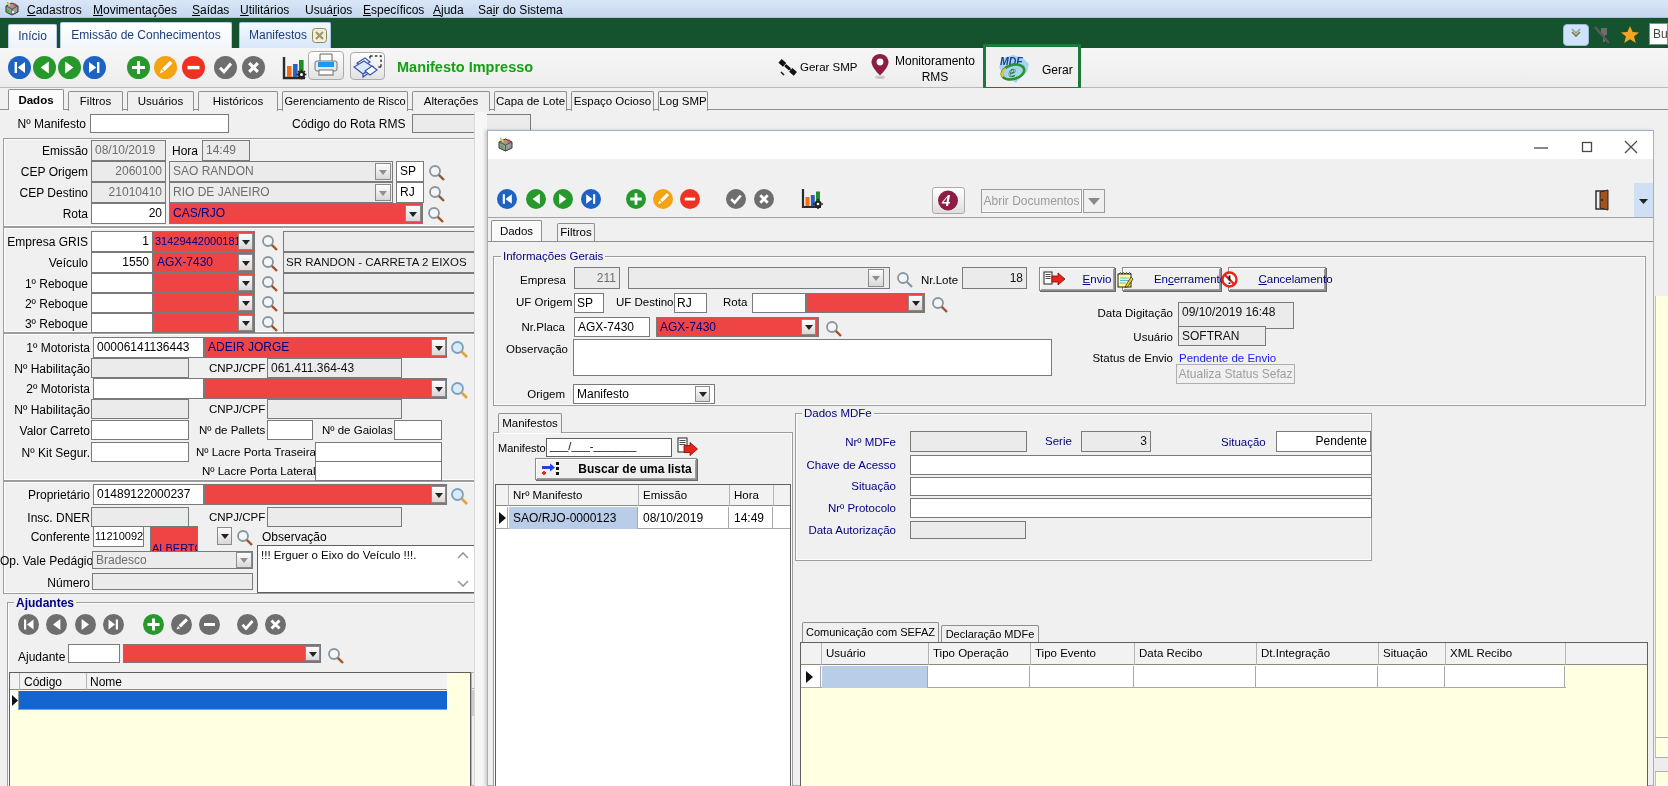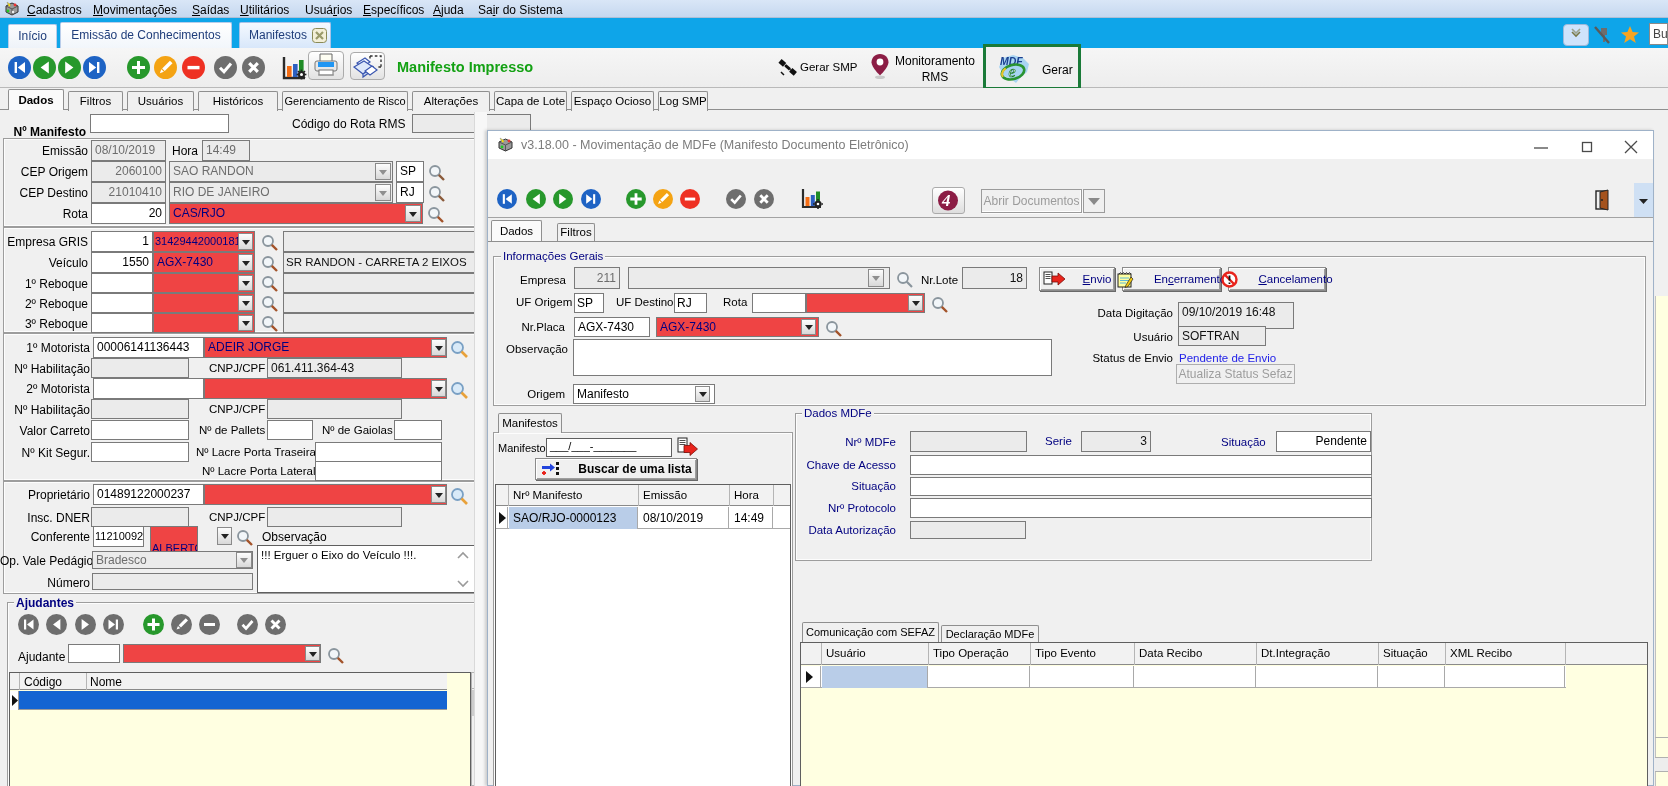--- a/index.html
+++ b/index.html
@@ -36,21 +36,21 @@
     </svg>
  <div class="lbl" style="left:27px;top:3px"><u>C</u>adastros</div>
  <div class="lbl" style="left:93px;top:3px"><u>M</u>ovimentações</div>
  <div class="lbl" style="left:192px;top:3px"><u>S</u>aídas</div>
  <div class="lbl" style="left:240px;top:3px"><u>U</u>tilitários</div>
  <div class="lbl" style="left:305px;top:3px">Usuá<u>r</u>ios</div>
  <div class="lbl" style="left:363px;top:3px"><u>E</u>specíficos</div>
  <div class="lbl" style="left:433px;top:3px"><u>A</u>juda</div>
  <div class="lbl" style="left:478px;top:3px">Sa<u>i</u>r do Sistema</div>
 </div>
-<div class="ab" id="tabstrip" style="left:0;top:18px;width:1668px;height:30px;background:#0ea5e9">
+<div class="ab" id="tabstrip" style="left:0;top:18px;width:1668px;height:30px;background:#14532d">
  <div class="ab" style="left:8px;top:6px;width:49px;height:24px;background:linear-gradient(#fdfdfe,#eef3f9);border:1px solid #b9cdea;border-bottom:none;border-radius:2px 2px 0 0;color:#1f3d7a;text-align:center;line-height:23px;font-size:12px">Início</div>
  <div class="ab" style="left:60px;top:4px;width:172px;height:26px;background:linear-gradient(#ffffff,#f2f6fb);border:1px solid #b9cdea;border-bottom:none;border-radius:2px 2px 0 0;color:#1f3d7a;text-align:center;line-height:25px;font-size:12px">Emissão de Conhecimentos</div>
  <div class="ab" style="left:239px;top:4px;width:92px;height:26px;background:linear-gradient(#f4f9ff,#d8e7fa);border:1px solid #a9c3e8;border-bottom:none;border-radius:2px 2px 0 0;color:#1f3d7a;font-size:12px;line-height:25px;padding-left:9px">Manifestos
    <svg class="ab" style="left:72px;top:5px" width="15" height="15">
         <rect x="0.5" y="0.5" width="14" height="14" rx="3" fill="#f3efd8" stroke="#8a8a56"></rect>
         <path d="M4 4 L11 11 M11 4 L4 11" stroke="#9a9a6a" stroke-width="2.2"></path>
       </svg>
  </div>
  <div class="ab" style="left:1563px;top:6px;width:26px;height:22px;background:#cfe3fb;border:1px solid #9fb9da;border-radius:4px"><svg width="24" height="20">
         <path d="M8 7 L12 11 L16 7" fill="none" stroke="#7a7a4a" stroke-width="1.6"></path>
@@ -182,21 +182,21 @@
  <div class="ab tb2" style="left:127px;top:3px;width:67px">Usuários</div>
  <div class="ab tb2" style="left:198px;top:3px;width:80px">Históricos</div>
  <div class="ab tb2" style="left:282px;top:3px;width:126px;font-size:11px">Gerenciamento de Risco</div>
  <div class="ab tb2" style="left:412px;top:3px;width:78px">Alterações</div>
  <div class="ab tb2" style="left:494px;top:3px;width:73px">Capa de Lote</div>
  <div class="ab tb2" style="left:571px;top:3px;width:83px">Espaço Ocioso</div>
  <div class="ab tb2" style="left:658px;top:3px;width:50px">Log SMP</div>
 </div>
 
 <div class="ab" id="leftform" style="left:0;top:0">
- <div class="lblr" style="left:6px;top:125px;width:80px;font-weight:bold">Nº Manifesto</div>
+ <div class="lblr" style="left:6px;top:117px;width:80px;font-weight:normal">Nº Manifesto</div>
  <div class="in" style="left:90px;top:114px;width:139px;height:19px"></div>
  <div class="lbl" style="left:292px;top:117px">Código do Rota RMS</div>
  <div class="in dis" style="left:412px;top:114px;width:119px;height:19px"></div>
 
  <div class="grp" style="left:3px;top:138px;width:478px;height:89px"></div>
  <div class="lblr" style="left:8px;top:144px;width:80px">Emissão</div>
  <div class="in dis" style="left:91px;top:140px;width:75px;height:21px;line-height:19px">08/10/2019</div>
  <div class="lbl" style="left:172px;top:144px">Hora</div>
  <div class="in dis" style="left:202px;top:140px;width:48px;height:21px;line-height:19px">14:49</div>
  <div class="lblr" style="left:8px;top:165px;width:80px">CEP Origem</div>
@@ -427,21 +427,20 @@
 
  <div class="ab" style="left:0;top:0;width:1165px;height:28px;background:#fff">
   <svg class="ab" style="left:9px;top:5px" width="17" height="17">
         <path d="M2 6 L8.5 3 L15 6 L15 12 L8.5 15 L2 12 Z" fill="#9a9a9a" stroke="#333" stroke-width="1"></path>
         <path d="M2 6 L8.5 9 L15 6" fill="none" stroke="#555"></path>
         <path d="M8.5 9 L8.5 15" stroke="#555"></path>
         <path d="M3 2 L7.5 5 L5.5 7 Z" fill="#ffe800" stroke="#888" stroke-width=".5"></path>
         <circle cx="12" cy="5" r="1.4" fill="#e33"></circle>
         <circle cx="5" cy="11" r="1.4" fill="#2c2"></circle>
       </svg>
-  <div class="lbl" style="left:33px;top:7px;color:#7c7c7c;font-size:12.5px">v3.18.00 - Movimentação de MDFe (Manifesto Documento Eletrônico)</div>
   <svg class="ab" style="left:1040px;top:0" width="120" height="28">
    <path d="M6 17 h14" stroke="#4a4a4a" stroke-width="1.3"></path>
    <rect x="54.5" y="11.5" width="9" height="9" fill="none" stroke="#4a4a4a" stroke-width="1.3"></rect>
    <path d="M97 10 L109 22 M109 10 L97 22" stroke="#4a4a4a" stroke-width="1.3"></path>
   </svg>
  </div>
 
 
  <div class="ab" style="left:0;top:52px;width:1165px;height:35px;background:#f0f0f0;border-bottom:1px solid #a3a3a3">
   <svg class="ab" style="left:9px;top:6px" width="20" height="20">

